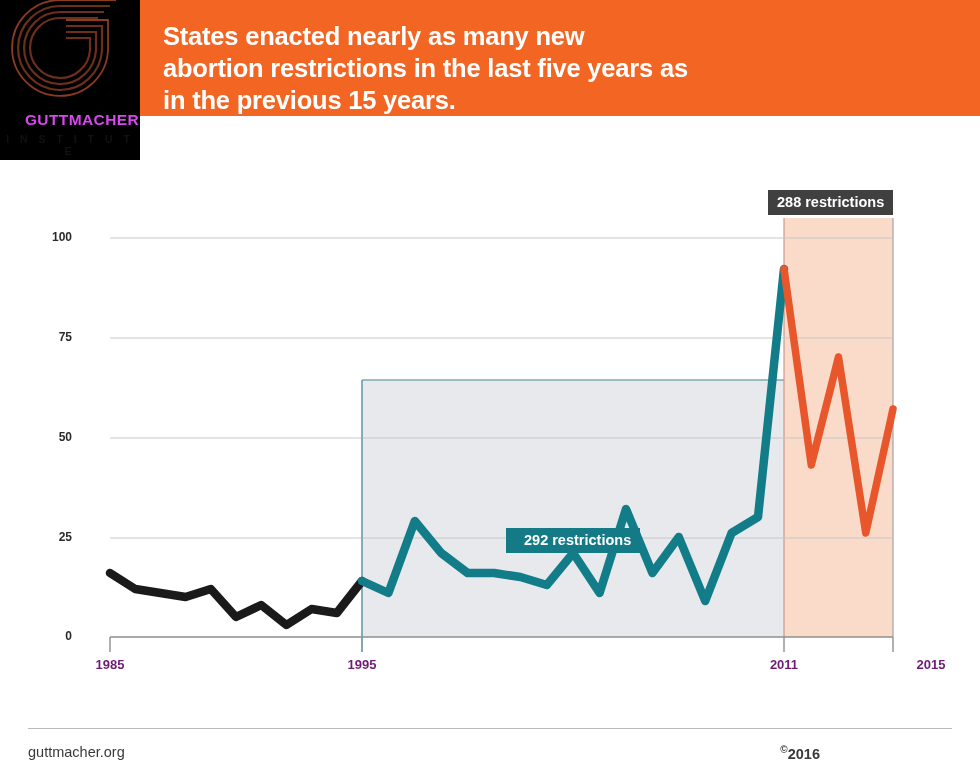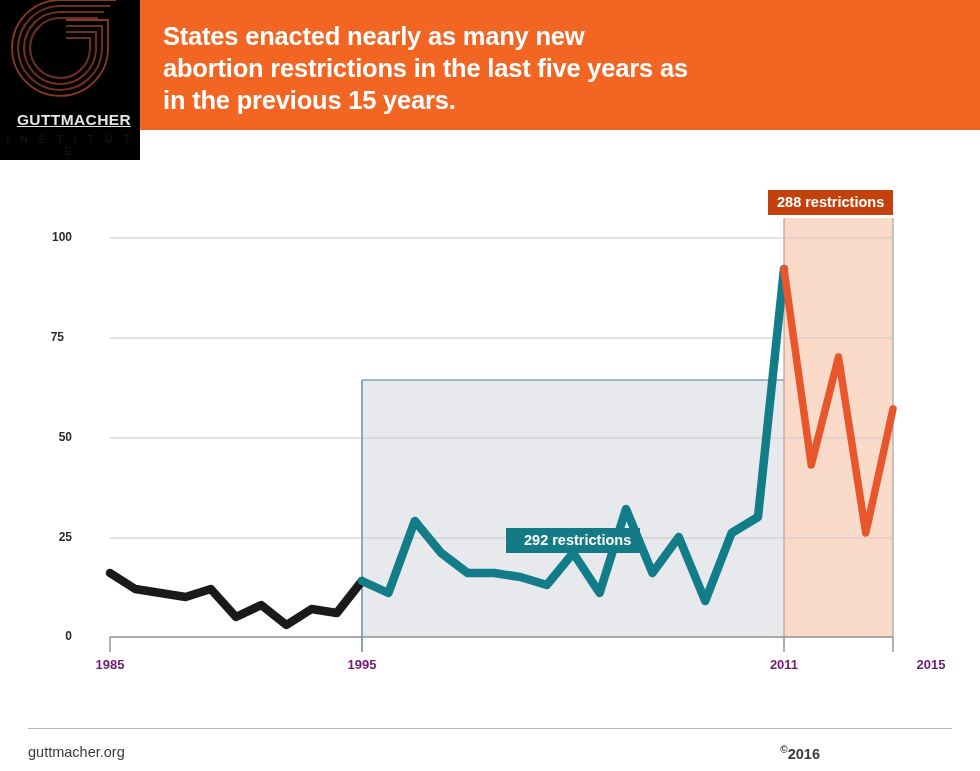--- a/index.html
+++ b/index.html
@@ -6,36 +6,35 @@
   body{
     width:980px;height:771px;
     background:#ffffff;
     font-family:"Liberation Sans", sans-serif;
     overflow:hidden;
     position:relative;
   }
 
   
   #header{
-    position:absolute;left:0;top:0;width:980px;height:130px;
+    position:absolute;left:0;top:0;width:980px;height:116px;
     background:#f26522;
   }
   #logo-box{
     position:absolute;left:0;top:0;width:140px;height:160px;
     background:#000000;overflow:hidden;
   }
   #logo-mark{
     position:absolute;left:0px;top:-6px;width:140px;height:118px;
   }
   #logo-name{
-    position:absolute;left:4px;top:112px;width:140px;
-    color:#e5e5e5;font-weight:bold;font-size:15.5px;
+    position:absolute;left:12px;top:112px;width:140px;
+    color:#d946ef;font-weight:bold;font-size:15.5px;
     letter-spacing:0.4px;text-align:center;line-height:16px;
     font-family:"Liberation Sans", sans-serif;
-    text-decoration:underline;
   }
   #logo-sub{
     position:absolute;left:0;top:133px;width:140px;
     color:#111111;font-weight:bold;font-size:10.5px;
     letter-spacing:4px;text-align:center;line-height:12px;
     font-family:"Liberation Sans", sans-serif;
   }
   #header-title{
     position:absolute;left:163px;top:20px;width:700px;
     color:#ffffff;font-size:25.5px;font-weight:bold;
@@ -64,21 +63,21 @@
   }
 
   .callout{
     position:absolute;
     color:#ffffff;font-weight:bold;font-size:14.5px;
     padding:4px 9px 5px 9px;
     white-space:nowrap;
     font-family:"Liberation Sans", sans-serif;
   }
   #callout-teal{ background:#147a86;padding-left:18px; }
-  #callout-orange{ background:#c2410c; }
+  #callout-orange{ background:#404040; }
 
   
   #footer{
     position:absolute;left:0;top:710px;width:848px;height:61px;
   }
   #footer-rule{
     position:absolute;left:28px;top:18px;width:924px;height:1px;
     background:#b9b9b9;
   }
   #footer-left{
@@ -149,21 +148,21 @@
     <line x1="362" y1="220" x2="362" y2="492" stroke="#6ea3ad" stroke-width="1.3"></line>
 
     <polyline points="110,413 135.2,429 160.4,433 185.6,437 210.8,429 236,457 261.2,445 286.4,465 311.6,449 336.8,453 362,421" fill="none" stroke="#1a1a1a" stroke-width="8.5" stroke-linejoin="round" stroke-linecap="round"></polyline>
 
     <polyline points="362,421 388.4,433 414.8,361 441.2,393 467.6,413 494,413 520.4,417 546.8,425 573.2,393 599.6,433 626,349 652.4,413 678.8,377 705.2,441 731.6,373 758,357 784,109" fill="none" stroke="#127d89" stroke-width="8.5" stroke-linejoin="round" stroke-linecap="round"></polyline>
 
     <polyline points="784,109 811.25,305 838.5,197 865.75,373 893,249" fill="none" stroke="#e8562c" stroke-width="7.5" stroke-linejoin="round" stroke-linecap="round"></polyline>
   </svg>
 
   <div class="ytick-label" style="left:28px;top:70px;">100</div>
-  <div class="ytick-label" style="left:20px;top:170px;">75</div>
+  <div class="ytick-label" style="left:28px;top:170px;">75</div>
   <div class="ytick-label" style="left:28px;top:270px;">50</div>
   <div class="ytick-label" style="left:28px;top:370px;">25</div>
   <div class="ytick-label" style="left:28px;top:469px;">0</div>
 
   <div class="xtick-label" style="left:75px;top:497px;">1985</div>
   <div class="xtick-label" style="left:327px;top:497px;">1995</div>
   <div class="xtick-label" style="left:749px;top:497px;">2011</div>
   <div class="xtick-label" style="left:896px;top:497px;">2015</div>
 
   <div class="callout" id="callout-teal" style="left:506px;top:368px;">292 restrictions</div>

